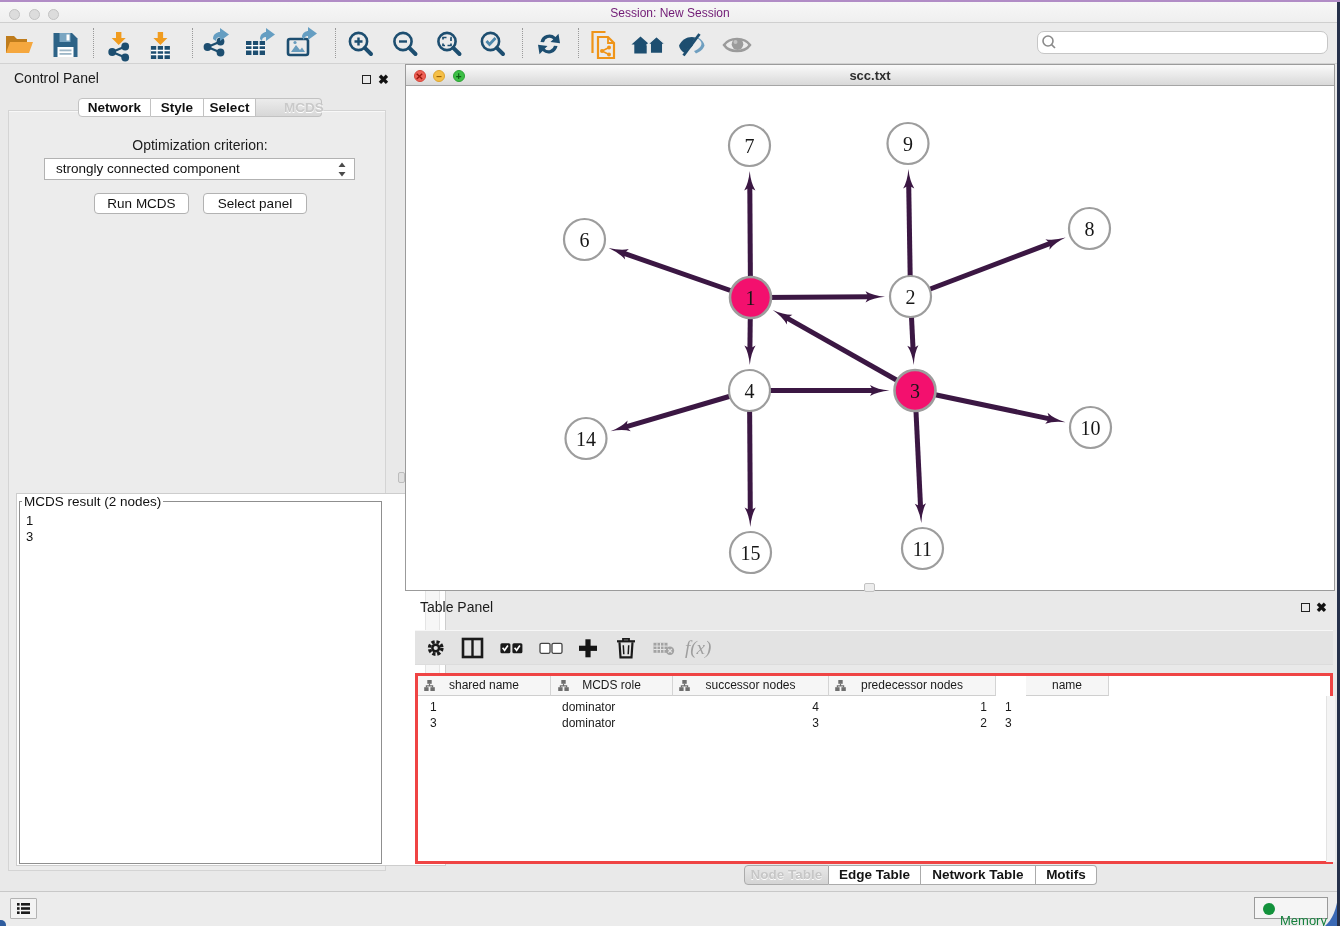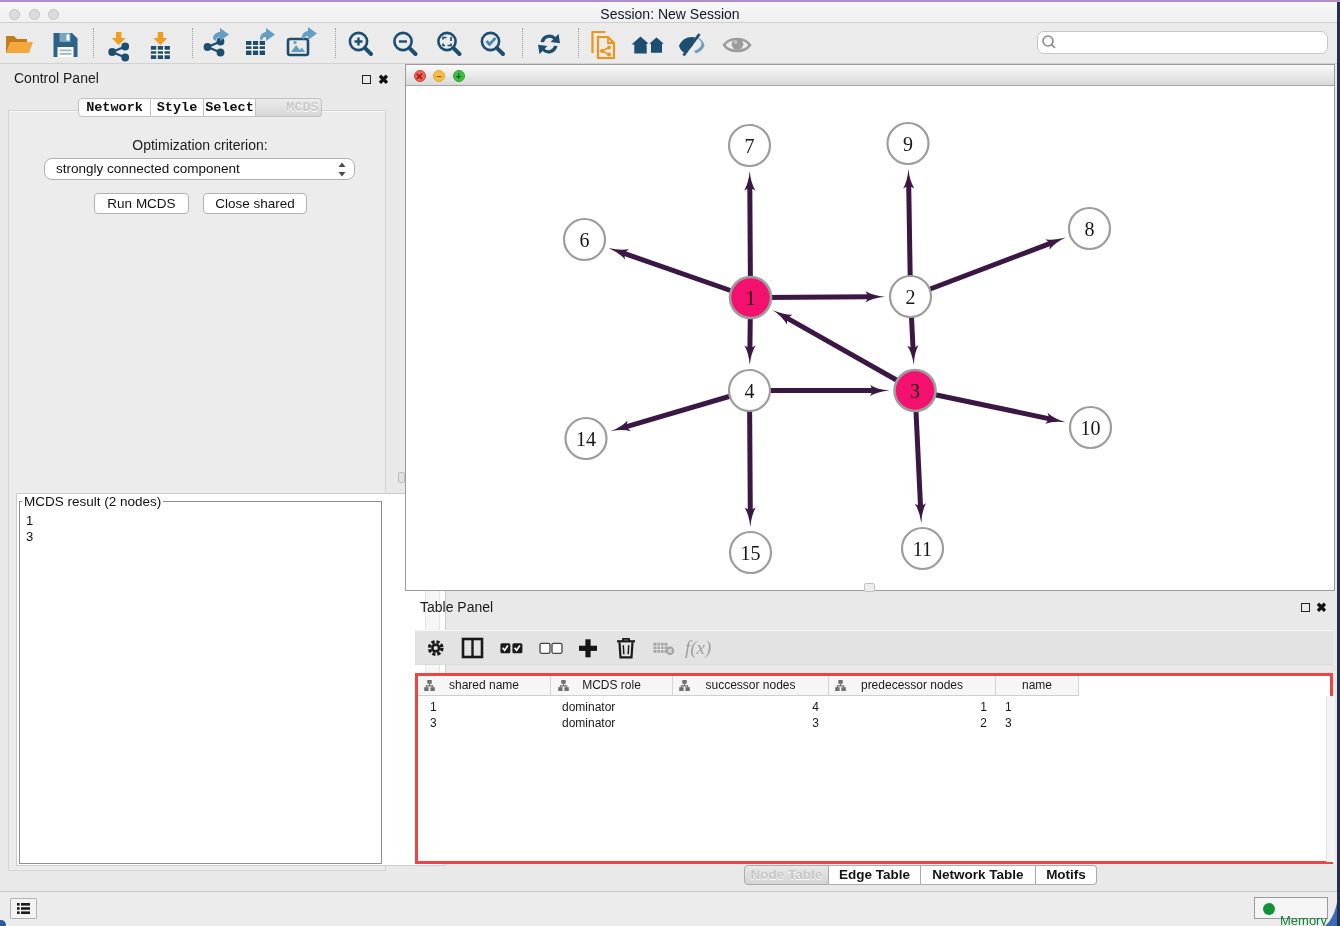--- a/index.html
+++ b/index.html
@@ -5,40 +5,40 @@
 html,body{margin:0;padding:0;}
 body{width:1340px;height:926px;position:relative;overflow:hidden;
   font-family:"Liberation Sans",sans-serif;background:#e9e9e9;}
 .abs{position:absolute;}
 
 #topline{left:0;top:0;width:1340px;height:2px;background:#b18cc6;}
 #titlebar{left:0;top:2px;width:1340px;height:20px;
   background:linear-gradient(#f7f7f7,#efefef);border-bottom:1px solid #cfcfcf;}
 .tl{position:absolute;top:7px;width:11px;height:11px;border-radius:50%;
   background:#dcdcdc;border:1px solid #c3c3c3;box-sizing:border-box;}
-#titletext{left:0;top:6px;width:1340px;text-align:center;font-size:14px;color:#0f172a;}
+#titletext{left:0;top:6px;width:1340px;text-align:center;font-size:12px;color:#701a75;}
 #toolbar{left:0;top:23px;width:1340px;height:40px;background:#ebebeb;border-bottom:1px solid #d2d2d2;}
 .sep{position:absolute;top:5px;height:30px;width:0;border-left:1px dotted #9a9a9a;}
 #searchbox{left:1037px;top:31px;width:289px;height:21px;background:#fff;
   border:1px solid #c6c6c6;border-radius:7px;}
 
 #cptitle{left:14px;top:70px;font-size:14px;color:#1b1b1b;}
 .floatbtn{position:absolute;width:9px;height:9px;border:1.5px solid #222;box-sizing:border-box;}
 .closex{position:absolute;font-size:13px;font-weight:bold;color:#111;}
 #cppanel{left:8px;top:110px;width:376px;height:759px;background:#ececec;
   border:1px solid #d4d4d4;box-shadow:inset 0 1px 0 #f8f8f8;}
 .tabs{position:absolute;display:flex;}
 .tab{box-sizing:border-box;height:19px;background:#fff;border:1px solid #c2c2c2;
-  border-left:none;font-size:13.5px;font-weight:bold;color:#111;text-align:center;line-height:17px;font-family:Liberation Mono, monospace;}
+  border-left:none;font-size:13.5px;font-weight:bold;color:#111;text-align:center;line-height:17px;}
 .tab.first{border-left:1px solid #c2c2c2;border-radius:4px 0 0 4px;}
 .tab.last{border-radius:0 4px 4px 0;}
 .tab.seldis{background:linear-gradient(#ececec,#d7d7d7);color:#c9c9c9;text-shadow:0 1px 0 #fff;padding-left:28px;}
 #optlabel{left:0px;top:137px;width:400px;text-align:center;font-size:14px;color:#1b1b1b;}
 #combo{left:44px;top:158px;width:311px;height:22px;background:#fff;border:1px solid #b2b2b2;
-  border-radius:8px;box-sizing:border-box;font-size:13.5px;color:#111;line-height:20px;}
+  border-radius:0;box-sizing:border-box;font-size:13.5px;color:#111;line-height:20px;}
 .btn{position:absolute;height:21px;background:#fff;border:1px solid #b2b2b2;border-radius:4px;
   box-sizing:border-box;font-size:13.5px;color:#111;text-align:center;line-height:19px;}
 #mcdsbox{left:16px;top:493px;width:430px;height:373px;background:#fff;border:1px solid #cdcdcd;box-sizing:border-box;}
 #fieldset{position:absolute;left:2px;top:7px;width:363px;height:363px;border:1px solid #8f8f8f;box-sizing:border-box;}
 #legend{position:absolute;left:2px;top:-8px;background:#fff;font-size:13.5px;color:#111;padding:0 2px;}
 #sbtrack{position:absolute;right:5px;top:17px;width:15px;height:346px;background:#f6f6f6;border:1px solid #e4e4e4;box-sizing:border-box;}
 
 #netwin{left:405px;top:64px;width:930px;height:527px;border:1px solid #9b9b9b;box-sizing:border-box;background:#fff;}
 #nettitle{position:absolute;left:0;top:0;width:100%;height:21px;
   background:linear-gradient(#fafafa,#d9d9d9);border-bottom:1px solid #a5a5a5;box-sizing:border-box;}
@@ -208,34 +208,35 @@
   <div class="tab" style="width:53px;">Style</div>
   <div class="tab" style="width:52px;">Select</div>
   <div class="tab last seldis" style="width:66px;">MCDS</div>
 </div>
 <div class="abs" id="optlabel">Optimization criterion:</div>
 <div class="abs" id="combo"><span style="padding-left:11px;">strongly connected component</span>
 <svg width="10" height="15" style="position:absolute;right:7px;top:3px;">
       <path d="M5,0.5 L8.5,5 L1.5,5 Z M5,14.5 L8.5,10 L1.5,10 Z" fill="#4a4a4a"></path>
     </svg></div>
 <div class="btn" style="left:94px;top:193px;width:95px;">Run MCDS</div>
-<div class="btn" style="left:203px;top:193px;width:104px;">Close shared</div>
+<div class="btn" style="left:203px;top:193px;width:104px;">Select panel</div>
 <div class="abs" id="mcdsbox">
   <div id="fieldset">
       <div id="legend">MCDS result (2 nodes)</div>
     </div>
   <div id="sbtrack"></div>
   <div style="position:absolute;left:9px;top:19px;font-size:13px;color:#111;line-height:16px;">1<br>3</div>
 </div>
 
 <div class="abs" id="netwin">
   <div id="nettitle">
     <div class="mac" style="left:7.5px;background:#ee6156;border:1px solid #d3453a;color:#99150b;">✕</div>
     <div class="mac" style="left:27px;background:#f5bf46;border:1px solid #dda630;color:#9a6003;">–</div>
     <div class="mac" style="left:46.6px;background:#3cbf45;border:1px solid #2ba135;color:#0d5c14;">+</div>
+    <div id="netname">scc.txt</div>
   </div>
   <svg style="position:absolute;left:0;top:21px;" width="928" height="504" viewBox="406 86 928 504">
   <g stroke="#3b1743" stroke-width="5">
   <line x1="750.5" y1="297.5" x2="749.8" y2="186.0"></line>
   <line x1="750.5" y1="297.5" x2="622.7" y2="252.9"></line>
   <line x1="750.5" y1="297.5" x2="870.0" y2="296.8"></line>
   <line x1="750.5" y1="297.5" x2="749.9" y2="350.0"></line>
   <line x1="910.5" y1="296.5" x2="908.7" y2="184.0"></line>
   <line x1="910.5" y1="296.5" x2="1051.6" y2="242.9"></line>
   <line x1="910.5" y1="296.5" x2="913.1" y2="350.0"></line>
@@ -341,21 +342,21 @@
   </g>
 
   <text x="270" y="23" font-family="Liberation Serif,serif" font-style="italic" font-size="19" fill="#9f9f9f">f(x)</text>
   </svg>
 </div>
 <div class="abs" id="tablearea">
   <div class="hcell" style="left:0;width:133px;">shared name</div>
   <div class="hcell" style="left:133px;width:122px;">MCDS role</div>
   <div class="hcell" style="left:255px;width:156px;">successor nodes</div>
   <div class="hcell" style="left:411px;width:167px;">predecessor nodes</div>
-  <div class="hcell" style="left:578px;width:83px;">name</div>
+  <div class="hcell" style="left:608px;width:83px;">name</div>
   <svg class="abs" style="left:6px;top:4px;" width="440" height="12">
     <g fill="#6e6e6e" stroke="none">
       <g id="tico">
           <rect x="3.3" y="0" width="4.4" height="3.8"></rect>
           <rect x="0.2" y="7.2" width="4.4" height="3.8"></rect>
           <rect x="6.4" y="7.2" width="4.4" height="3.8"></rect>
           <path d="M5.5,3.8 v2 M2.4,7.2 v-1.4 h6.2 v1.4" fill="none" stroke="#6e6e6e" stroke-width="1.2"></path>
         </g>
       <use href="#tico" x="134"></use>
         <use href="#tico" x="255"></use>

